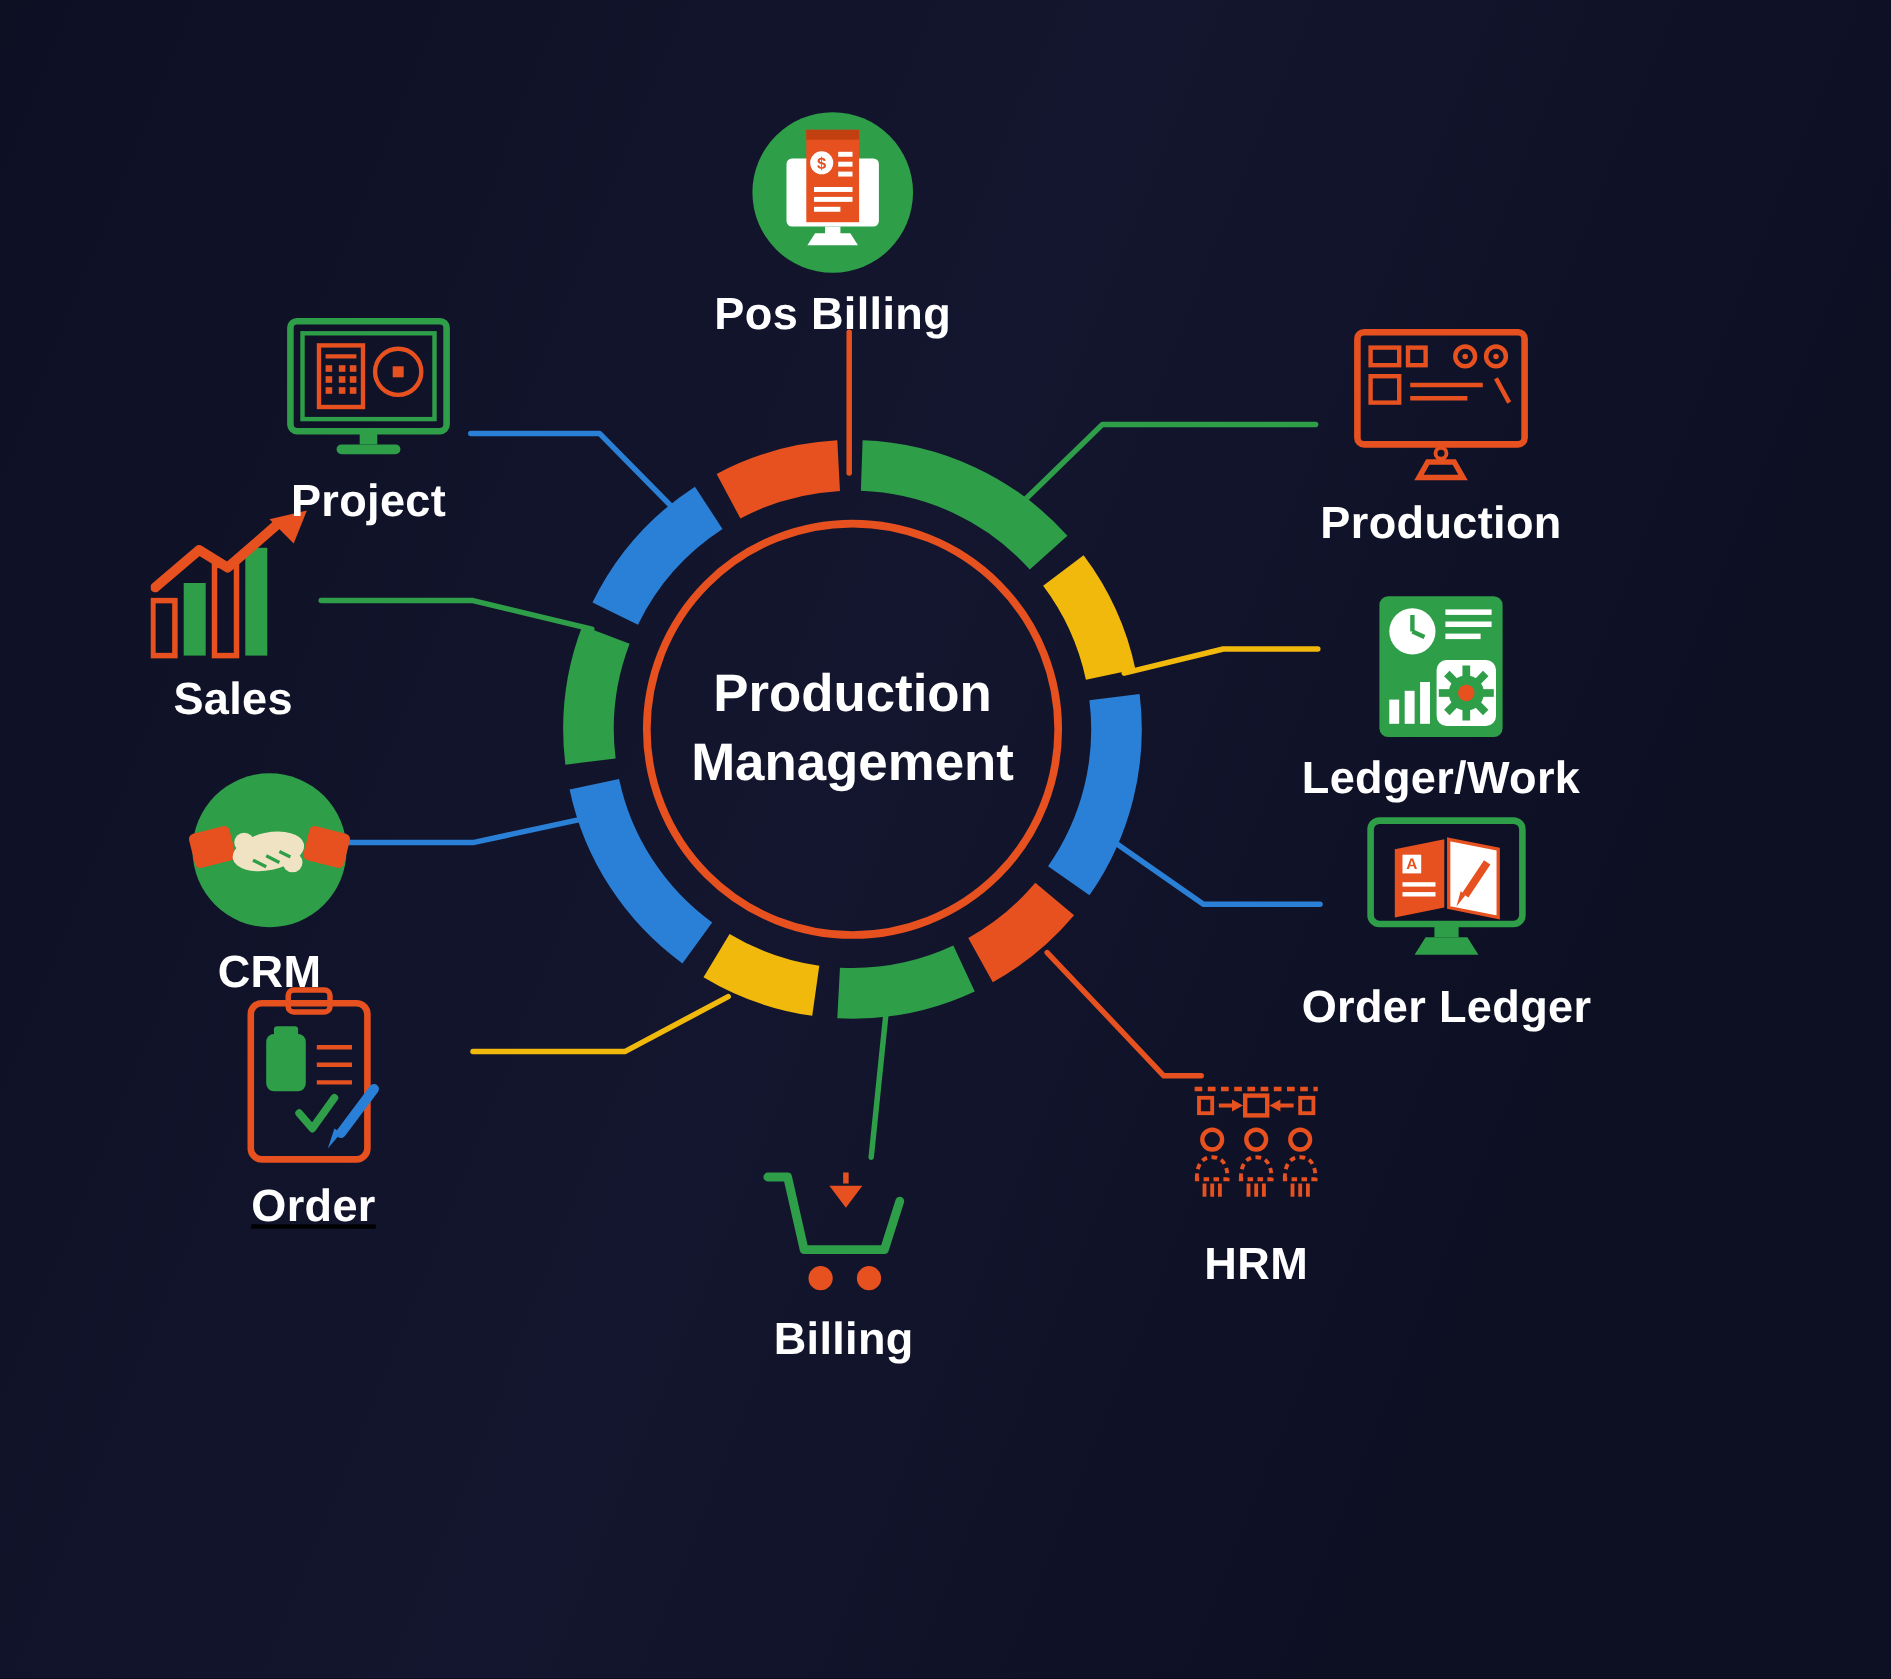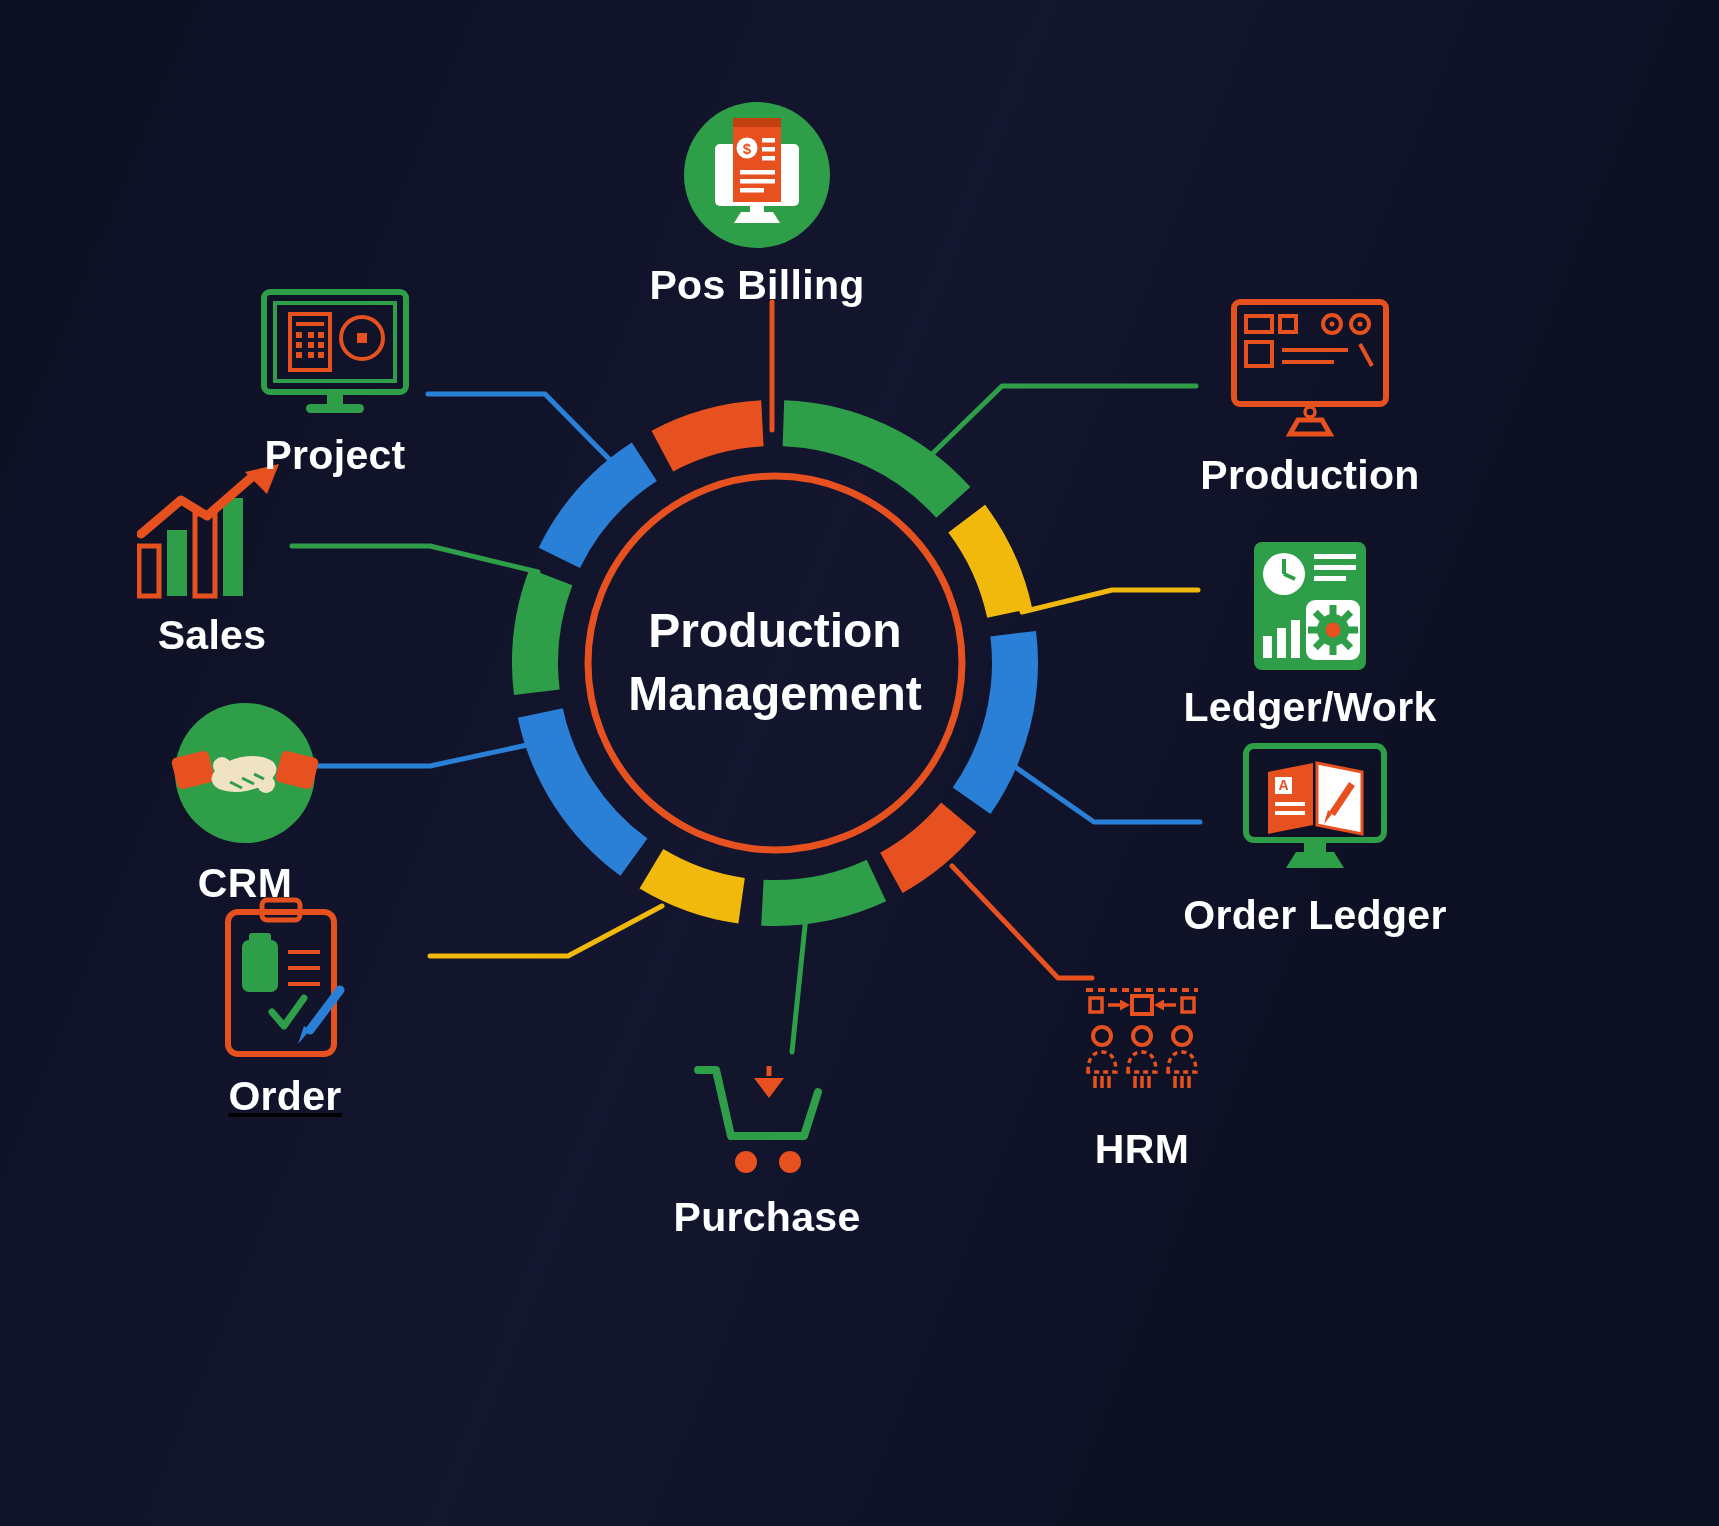--- a/index.html
+++ b/index.html
@@ -184,21 +184,21 @@
   </div>
 
   <div class="node" style="left:657px;top:1062px;">
     <svg class="icon" width="150" height="120" viewBox="0 0 150 120">
       <path d="M6,8 H24 L39,74 H112 L126,30" class="nf s-green" stroke-width="8" stroke-linejoin="round" stroke-linecap="round"></path>
       <circle cx="54" cy="100" r="11" class="f-orange"></circle>
       <circle cx="98" cy="100" r="11" class="f-orange"></circle>
       <line x1="77" y1="4" x2="77" y2="14" class="s-orange" stroke-width="5"></line>
       <path d="M62,16 H92 L77,36 Z" class="f-orange"></path>
     </svg>
-    <div class="label">Purchase</div>
+    <div class="label">Billing</div>
   </div>
 
   <div class="node" style="left:175px;top:896px;text-decoration:underline;">
     <svg class="icon" width="135" height="165" viewBox="0 0 135 165">
       <rect x="10" y="16" width="106" height="142" rx="10" class="nf s-orange" stroke-width="6"></rect>
       <rect x="44" y="4" width="38" height="20" rx="5" class="nf s-orange" stroke-width="5"></rect>
       <rect x="24" y="44" width="36" height="52" rx="7" class="f-green"></rect>
       <rect x="31" y="37" width="22" height="9" rx="3" class="f-green"></rect>
       <line x1="70" y1="56" x2="102" y2="56" class="s-orange" stroke-width="4"></line>
       <line x1="70" y1="72" x2="102" y2="72" class="s-orange" stroke-width="4"></line>

